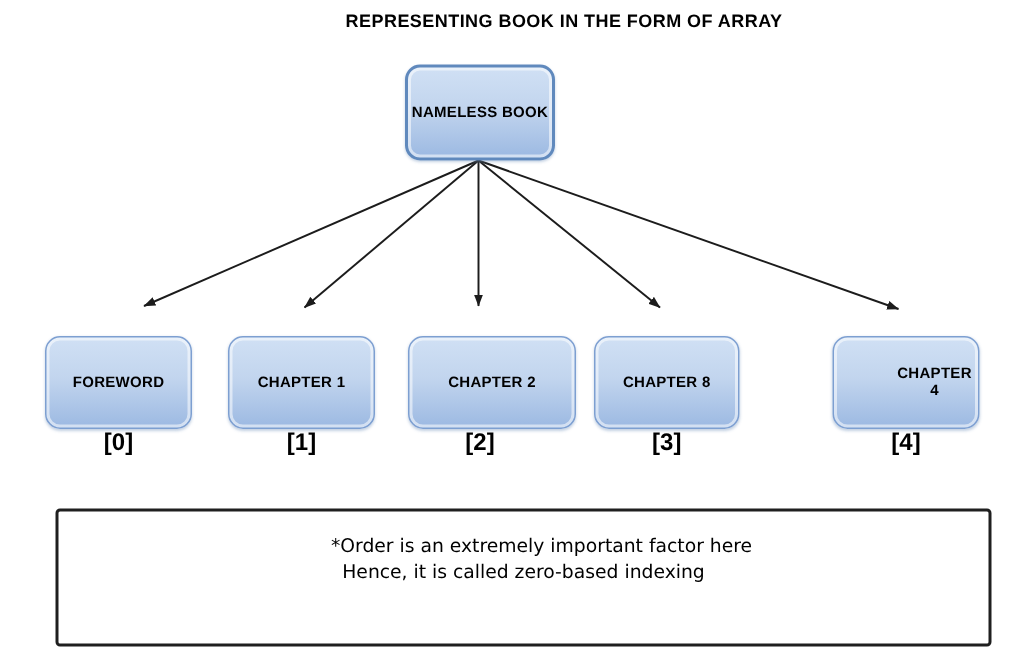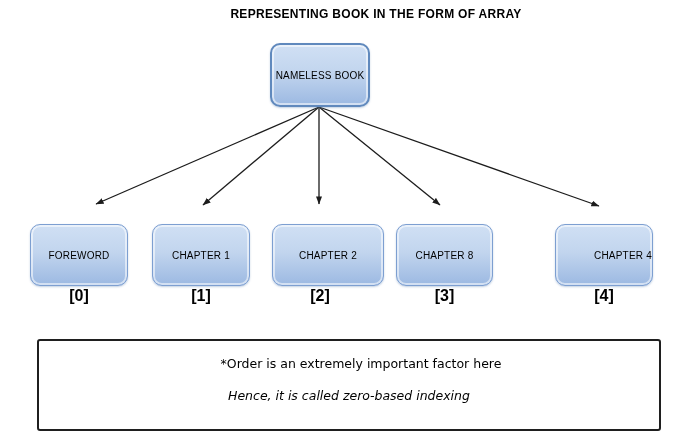--- a/index.html
+++ b/index.html
@@ -26,21 +26,22 @@
     position:absolute;top:7px;left:0;width:676px;
     text-align:center;
     font-size:12px;font-weight:bold;letter-spacing:.3px;margin-left:38px;
   }
   .arrows{position:absolute;left:0;top:0;width:676px;height:439px;}
   .arrows line{stroke:var(--arrow);stroke-width:1.3;}
   .arrows .head{fill:var(--arrow);}
   .node{
     position:absolute;
     display:flex;align-items:center;justify-content:center;
-    font-size:10px;font-weight:normal;letter-spacing:.2px;
+    text-align:center;
+    font-size:10px;font-weight:bold;letter-spacing:.2px;
     background:linear-gradient(180deg,var(--node-fill-top) 0%,#c2d5ee 45%,var(--node-fill-bottom) 100%);
     border:1.4px solid var(--node-border);
     border-radius:10px;
     box-shadow:inset 0 0 0 2px rgba(255,255,255,.55), 0 1px 2px rgba(120,150,190,.45);
   }
   .node.root{
     left:270px;top:43px;width:100px;height:64px;
     border:2px solid var(--root-border);
   }
   .child{top:224px;height:62px;width:98px;}
@@ -63,21 +64,21 @@
     position:absolute;left:37px;top:339px;width:624px;height:92px;
     border:2.2px solid var(--note-border);
     border-radius:3px;
     text-align:center;
     font-family:cursive,"DejaVu Sans",sans-serif;
     font-size:12.5px;
     line-height:16px;
   }
   .notebox .l1{margin-top:15px;padding-left:24px;}
   .notebox .l2{margin-top:11px;}
-  .notebox .l3{margin-top:16px;font-style:italic;}
+  .notebox .l3{margin-top:1px;}
 </style>
 </head>
 <body>
 
 <div class="canvas">
 
   <div class="title">REPRESENTING BOOK IN THE FORM OF ARRAY</div>
 
   <svg class="arrows" width="676" height="439" viewBox="0 0 676 439" aria-hidden="true">
     <defs>

